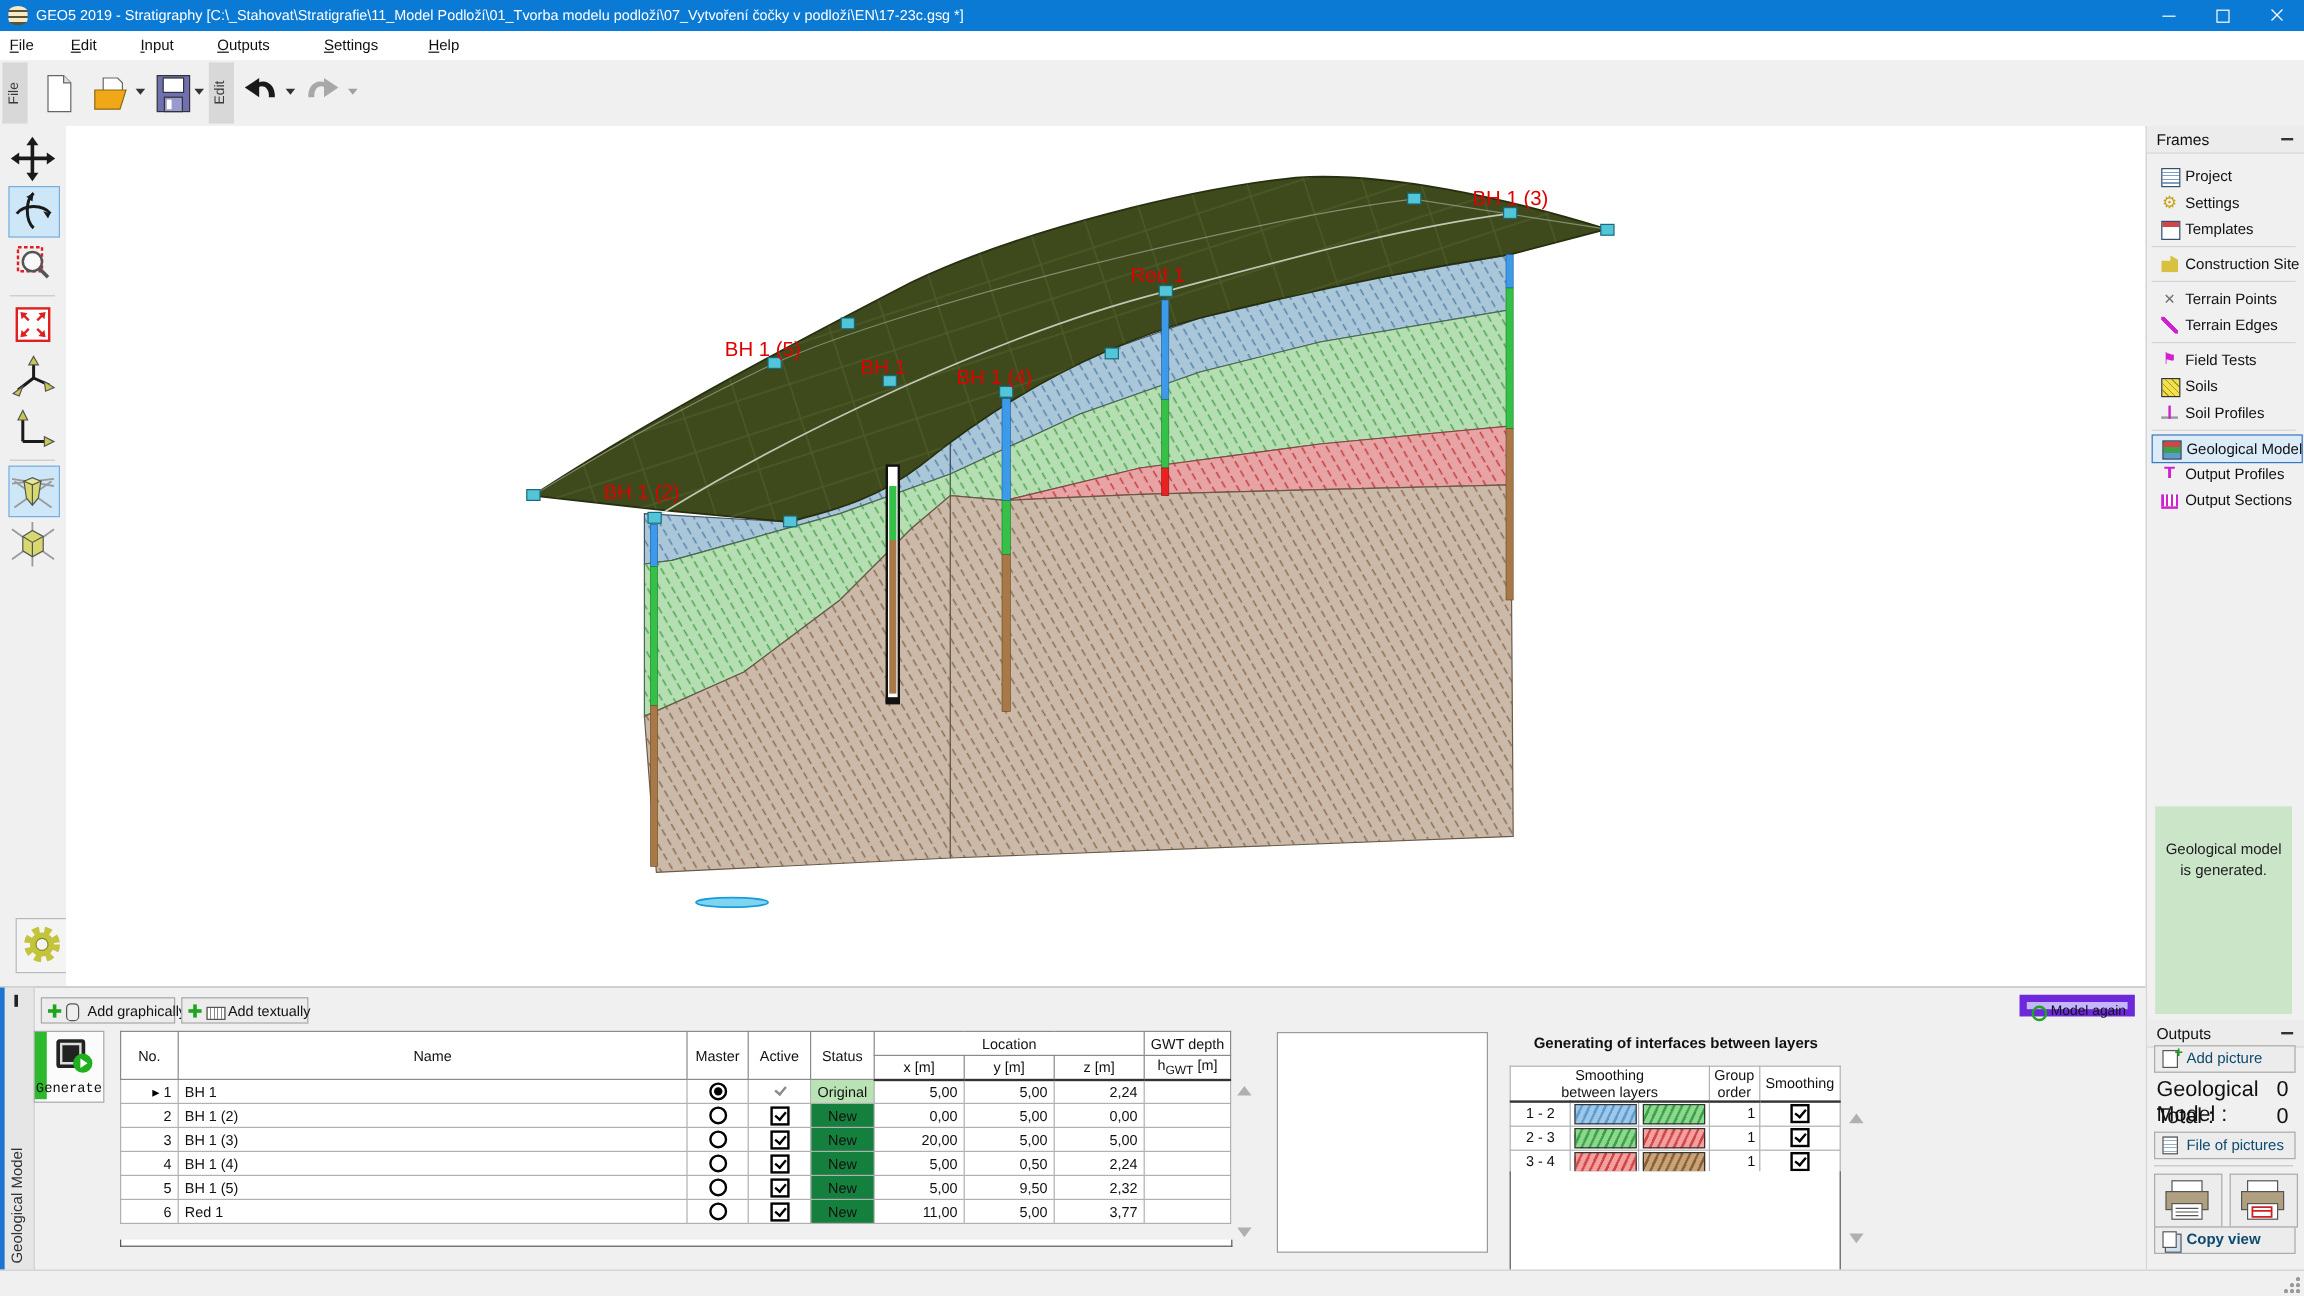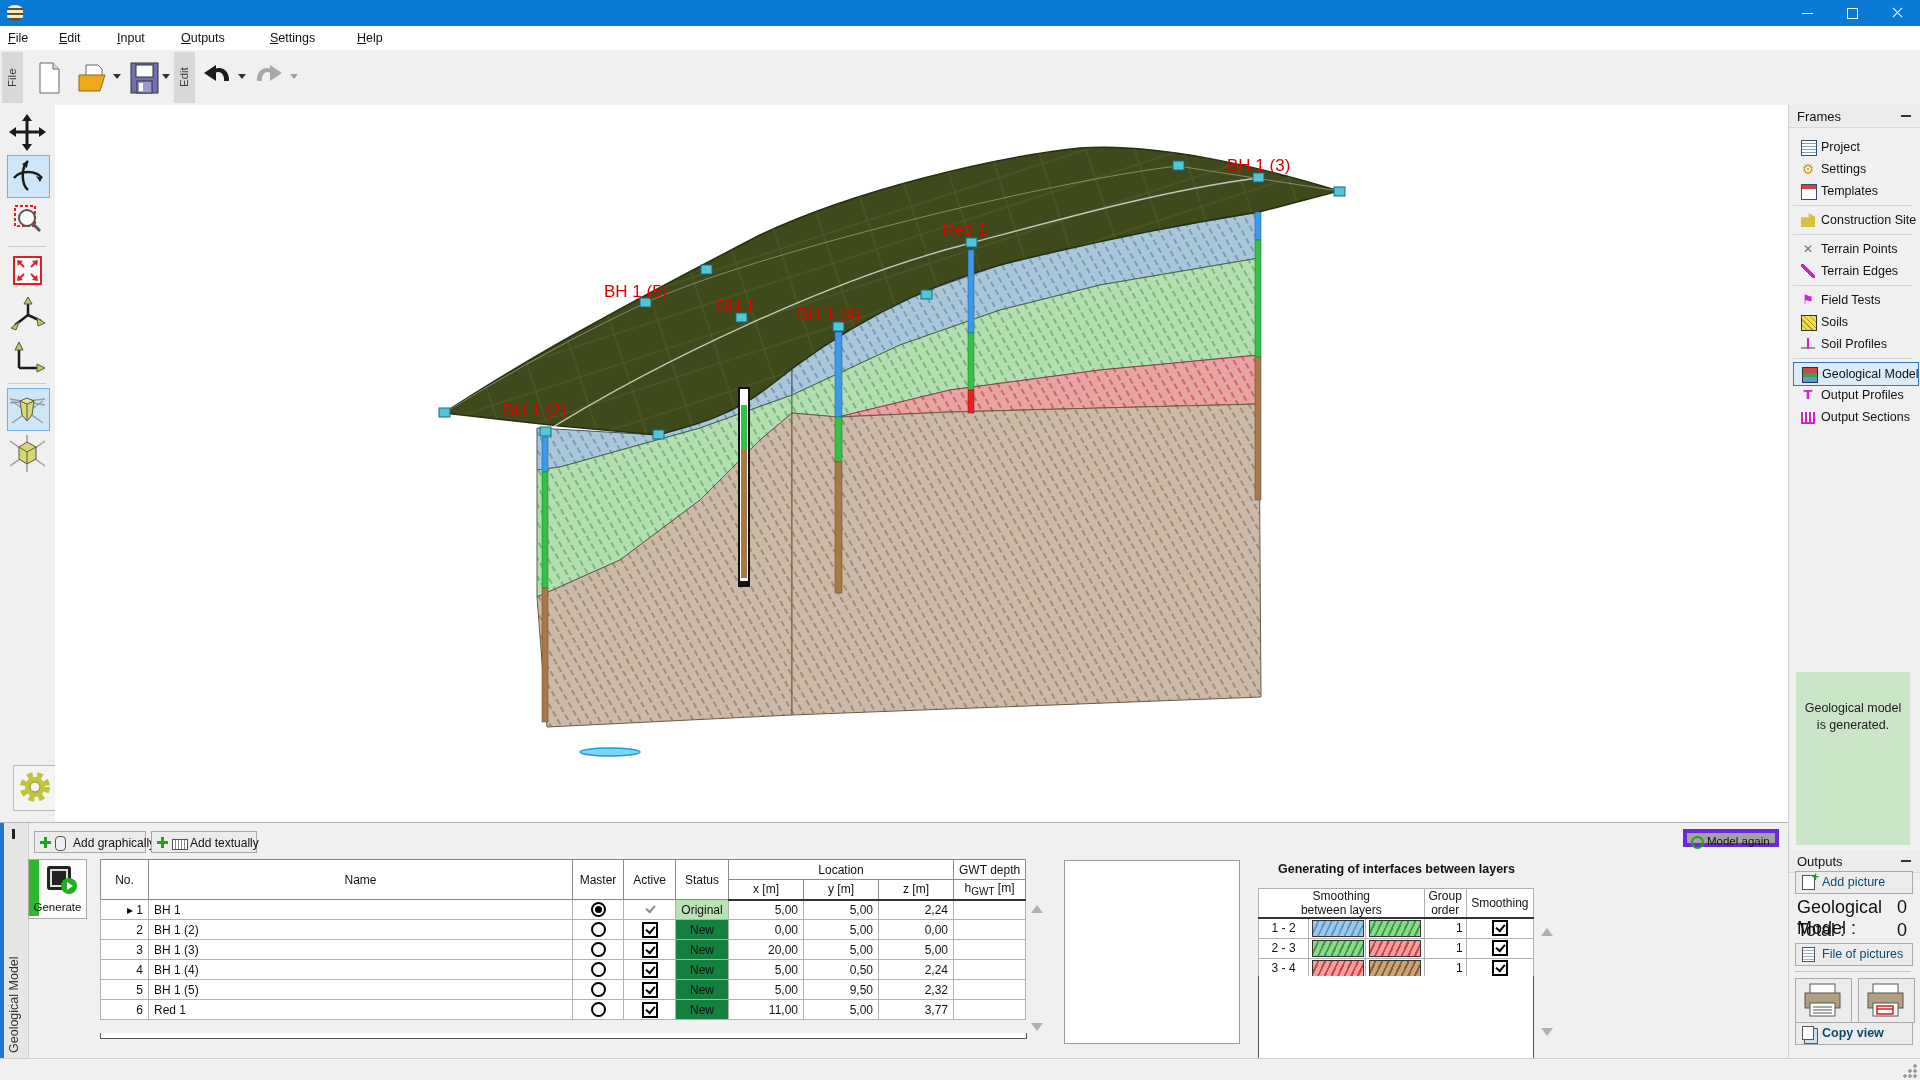--- a/index.html
+++ b/index.html
@@ -84,21 +84,21 @@
   .bbtn .plus::after{content:"";position:absolute;left:0;top:4px;width:11px;height:3px;background:#1fa41f;}
   .bbtn .mouse{position:absolute;left:20px;top:4px;width:9px;height:13px;border:1px solid #555;border-radius:4px;background:#eee;}
   .bbtn .keyb{position:absolute;left:20px;top:7px;width:14px;height:9px;border:1px solid #555;background:repeating-linear-gradient(90deg,#fff 0 2px,#888 2px 3px);}
   .bbtn .blbl{position:absolute;left:38px;top:4px;white-space:nowrap;}
   .gen-btn{position:absolute;left:28px;top:36px;width:57px;height:58px;background:#fbfbfb;border:1px solid #a8a8a8;}
   .gen-btn .gbar{position:absolute;left:0;top:0;width:10px;height:56px;background:#2db82d;}
   .gen-btn .chip{position:absolute;left:18px;top:6px;width:24px;height:24px;background:#222;border-radius:3px;
       box-shadow:inset 0 0 0 3px #222,inset 0 0 0 5px #ddd;}
   .gen-btn .play{position:absolute;left:32px;top:18px;width:16px;height:16px;border-radius:50%;background:#1faf1f;}
   .gen-btn .play::after{content:"";position:absolute;left:6px;top:4px;width:0;height:0;border-top:4px solid transparent;border-bottom:4px solid transparent;border-left:6px solid #fff;}
-  .gen-btn .glbl{position:absolute;left:0;top:41px;width:57px;text-align:center;font-size:11.5px;}
+  .gen-btn .glbl{position:absolute;left:0;top:41px;width:57px;text-align:center;font-size:11.5px;font-family:Liberation Mono, monospace;}
   
   table{border-collapse:collapse;table-layout:fixed;background:#fff;font-size:12px;}
   .main-table{position:absolute;left:100px;top:36px;width:925px;border:1px solid #555;}
   .main-table th,.main-table td{border:1px solid #b0b0b0;padding:0 5px;height:20px;overflow:hidden;white-space:nowrap;box-sizing:border-box;font-weight:normal;}
   .main-table thead th{border-color:#8a8a8a;background:#fff;}
   .main-table thead tr:last-child th{border-bottom:2px solid #333;}
   .num{text-align:right;}
   .ctr{text-align:center;}
   td[data-status="original"]{background:#b9e3b4;}
   td[data-status="new"]{background:#15803d;}
@@ -117,40 +117,41 @@
   .if-title{position:absolute;left:1258px;top:39px;width:277px;text-align:center;font-weight:bold;font-size:12.5px;}
   .if-table{position:absolute;left:1258px;top:65px;width:276px;border:1px solid #555;}
   .if-table th,.if-table td{border:1px solid #b0b0b0;height:20px;padding:0 3px;box-sizing:border-box;font-weight:normal;overflow:hidden;white-space:nowrap;}
   .if-table thead tr:last-child th{border-bottom:2px solid #333;}
   .swatch{display:inline-block;width:50px;height:15px;border:1px solid #333;vertical-align:middle;}
   .swatch[data-color="blue"]{background:repeating-linear-gradient(115deg,#9ec7e8 0 4px,#5b9bd0 4px 6px);}
   .swatch[data-color="green"]{background:repeating-linear-gradient(115deg,#8ed88e 0 4px,#3aa04a 4px 6px);}
   .swatch[data-color="red"]{background:repeating-linear-gradient(115deg,#f2a0a0 0 4px,#d04545 4px 6px);}
   .swatch[data-color="brown"]{background:repeating-linear-gradient(115deg,#c9a478 0 4px,#8a5f35 4px 6px);}
   .if-empty{position:absolute;left:1258px;top:153px;width:274px;height:84px;background:#fff;border:1px solid #555;border-top:none;}
-  .ma-btn{position:absolute;left:1683px;top:6px;width:96px;height:18px;background:#a3a3a3;border:4px solid #6d28d9;box-sizing:border-box;}
+  .ma-btn{position:absolute;left:1683px;top:6px;width:96px;height:18px;background:#c4b5fd;border:6px solid #6d28d9;box-sizing:border-box;}
   .ma-btn .ring{position:absolute;left:4px;top:3px;width:9px;height:9px;border:2px solid #1fa41f;border-radius:50%;}
   .ma-btn .malbl{position:absolute;left:20px;top:2px;font-size:11.5px;white-space:nowrap;}
   
   .statusbar{left:0;top:1058px;width:1920px;height:22px;background:#f0f0f0;border-top:1px solid #cfcfcf;}
   .grip{position:absolute;right:3px;bottom:3px;width:14px;height:14px;
     background:radial-gradient(circle at 2px 12px,#9a9a9a 1.5px,transparent 2px),
                radial-gradient(circle at 7px 12px,#9a9a9a 1.5px,transparent 2px),
                radial-gradient(circle at 12px 12px,#9a9a9a 1.5px,transparent 2px),
                radial-gradient(circle at 7px 7px,#9a9a9a 1.5px,transparent 2px),
                radial-gradient(circle at 12px 7px,#9a9a9a 1.5px,transparent 2px),
                radial-gradient(circle at 12px 2px,#9a9a9a 1.5px,transparent 2px);}
 </style>
 </head>
 <body>
 
 <div id="app">
 
   <div class="abs titlebar">
     <div class="abs app-icon"></div>
+    <div class="abs title-text">GEO5 2019 - Stratigraphy [C:\_Stahovat\Stratigrafie\11_Model Podloží\01_Tvorba modelu podloží\07_Vytvoření čočky v podloží\EN\17-23c.gsg *]</div>
     <div class="abs winbtn" style="left:1785px;">
         <div class="bar"></div>
       </div>
     <div class="abs winbtn" style="left:1830px;">
         <div class="box"></div>
       </div>
     <div class="abs winbtn" style="left:1875px;">
         <div class="x1"></div>
         <div class="x2"></div>
       </div>

